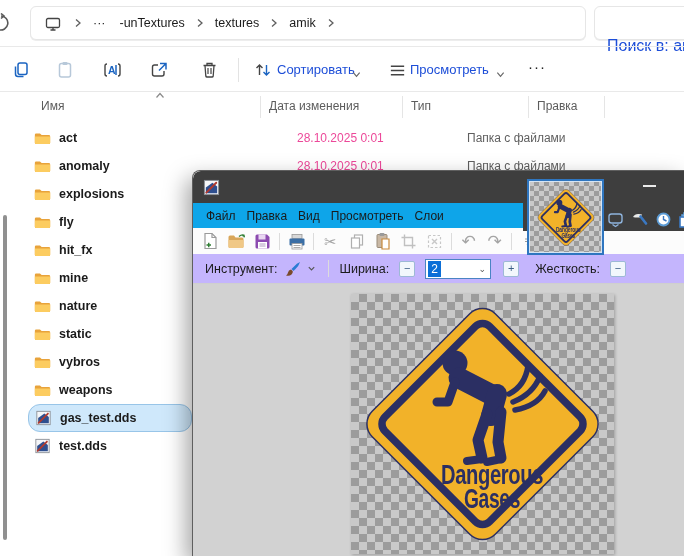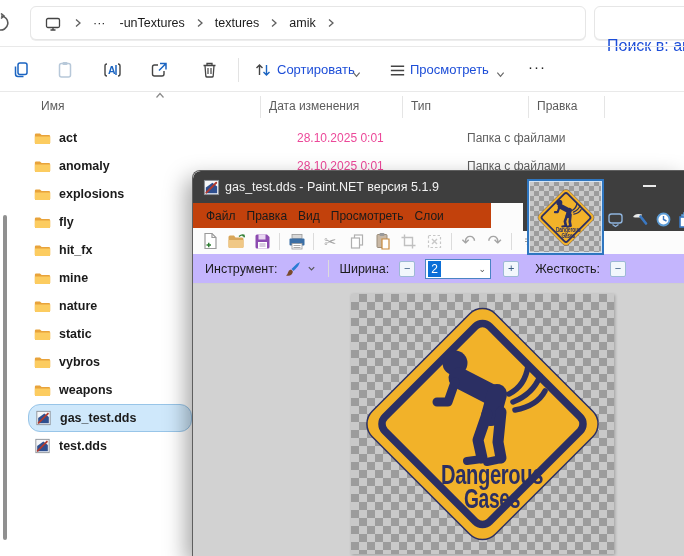--- a/index.html
+++ b/index.html
@@ -25,21 +25,21 @@
   .row .tp{position:absolute;left:411px;font-size:12px;color:#5f5f5f;white-space:nowrap;margin-left:28px;}
   .row.sel{background:#cfe8fb;border:1px solid #98c5e8;box-sizing:border-box;width:164px;border-radius:12px;}
   .ricon{width:17px;height:15px;margin-left:6px;flex:0 0 auto;}
   .scrollbar{left:3px;top:215px;width:4px;height:325px;background:#909090;border-radius:2px;}
   
   .pwin{left:192px;top:170px;width:492px;height:386px;background:#fcfcfc;border-left:1px solid #5f5f5f;
         border-top:1px solid #5f5f5f;border-radius:8px 0 0 0;box-shadow:-6px 8px 22px rgba(0,0,0,.35);overflow:hidden;}
   .ptitle{left:0;top:0;width:492px;height:32px;background:#3e3e3e;border-radius:8px 0 0 0;}
   .pdarkpanel{left:330px;top:0;width:162px;height:60px;background:#3e3e3e;}
   .ptitletxt{left:32px;top:9px;font-size:12.5px;color:#f2f2f2;white-space:nowrap;}
-  .pmenubar{left:0;top:32px;width:298px;height:25px;background:#c2410c;display:flex;align-items:center;gap:11px;padding-left:13px;box-sizing:border-box;}
+  .pmenubar{left:0;top:32px;width:330px;height:25px;background:#0ea5e9;display:flex;align-items:center;gap:11px;padding-left:13px;box-sizing:border-box;}
   .pmenu{font-size:12px;color:#1a1a1a;white-space:nowrap;}
   .ptoolbar{left:0;top:57px;width:330px;height:26px;display:flex;align-items:center;gap:7px;padding-left:8px;box-sizing:border-box;background:#fcfcfc;}
   .ticon{width:19px;height:19px;display:flex;align-items:center;justify-content:center;flex:0 0 auto;}
   .tsep{width:1px;height:17px;background:#dcdcdc;flex:0 0 auto;}
   .gicon{color:#a5a5a5;font-size:15px;line-height:1;}
   .poptions{left:0;top:83px;width:492px;height:30px;background:#c4b5fd;border-bottom:1px solid #cfcfcf;display:flex;align-items:center;box-sizing:border-box;padding-left:12px;}
   .plabel{font-size:12.5px;color:#1a1a1a;white-space:nowrap;}
   .stepper{width:14px;height:14px;border:1px solid #9db9d6;background:#f2f7fc;color:#3c5f85;font-size:11px;line-height:12px;text-align:center;border-radius:2px;flex:0 0 auto;}
   .combo{width:66px;height:20px;border:1px solid #4a84c4;background:#fff;display:flex;align-items:center;position:relative;box-sizing:border-box;}
   .combo .val{background:#0b6fd7;color:#fff;font-size:12px;padding:1px 3px;margin-left:2px;}
@@ -284,21 +284,20 @@
   </div>
 
   <div class="abs pwin">
 
     <div class="abs ptitle"></div>
     <div class="abs pdarkpanel"></div>
 
     <svg class="abs" style="left:10px;top:8px;width:17px;height:17px;" viewBox="0 0 18 18">
         <use href="#pdnfile"></use>
       </svg>
-    <span class="abs ptitletxt">gas_test.dds - Paint.NET версия 5.1.9</span>
     <div class="abs pmin"></div>
 
     <div class="abs pmenubar">
       <span class="pmenu">Файл</span>
       <span class="pmenu">Правка</span>
       <span class="pmenu">Вид</span>
       <span class="pmenu">Просмотреть</span>
       <span class="pmenu">Слои</span>
     </div>
 

